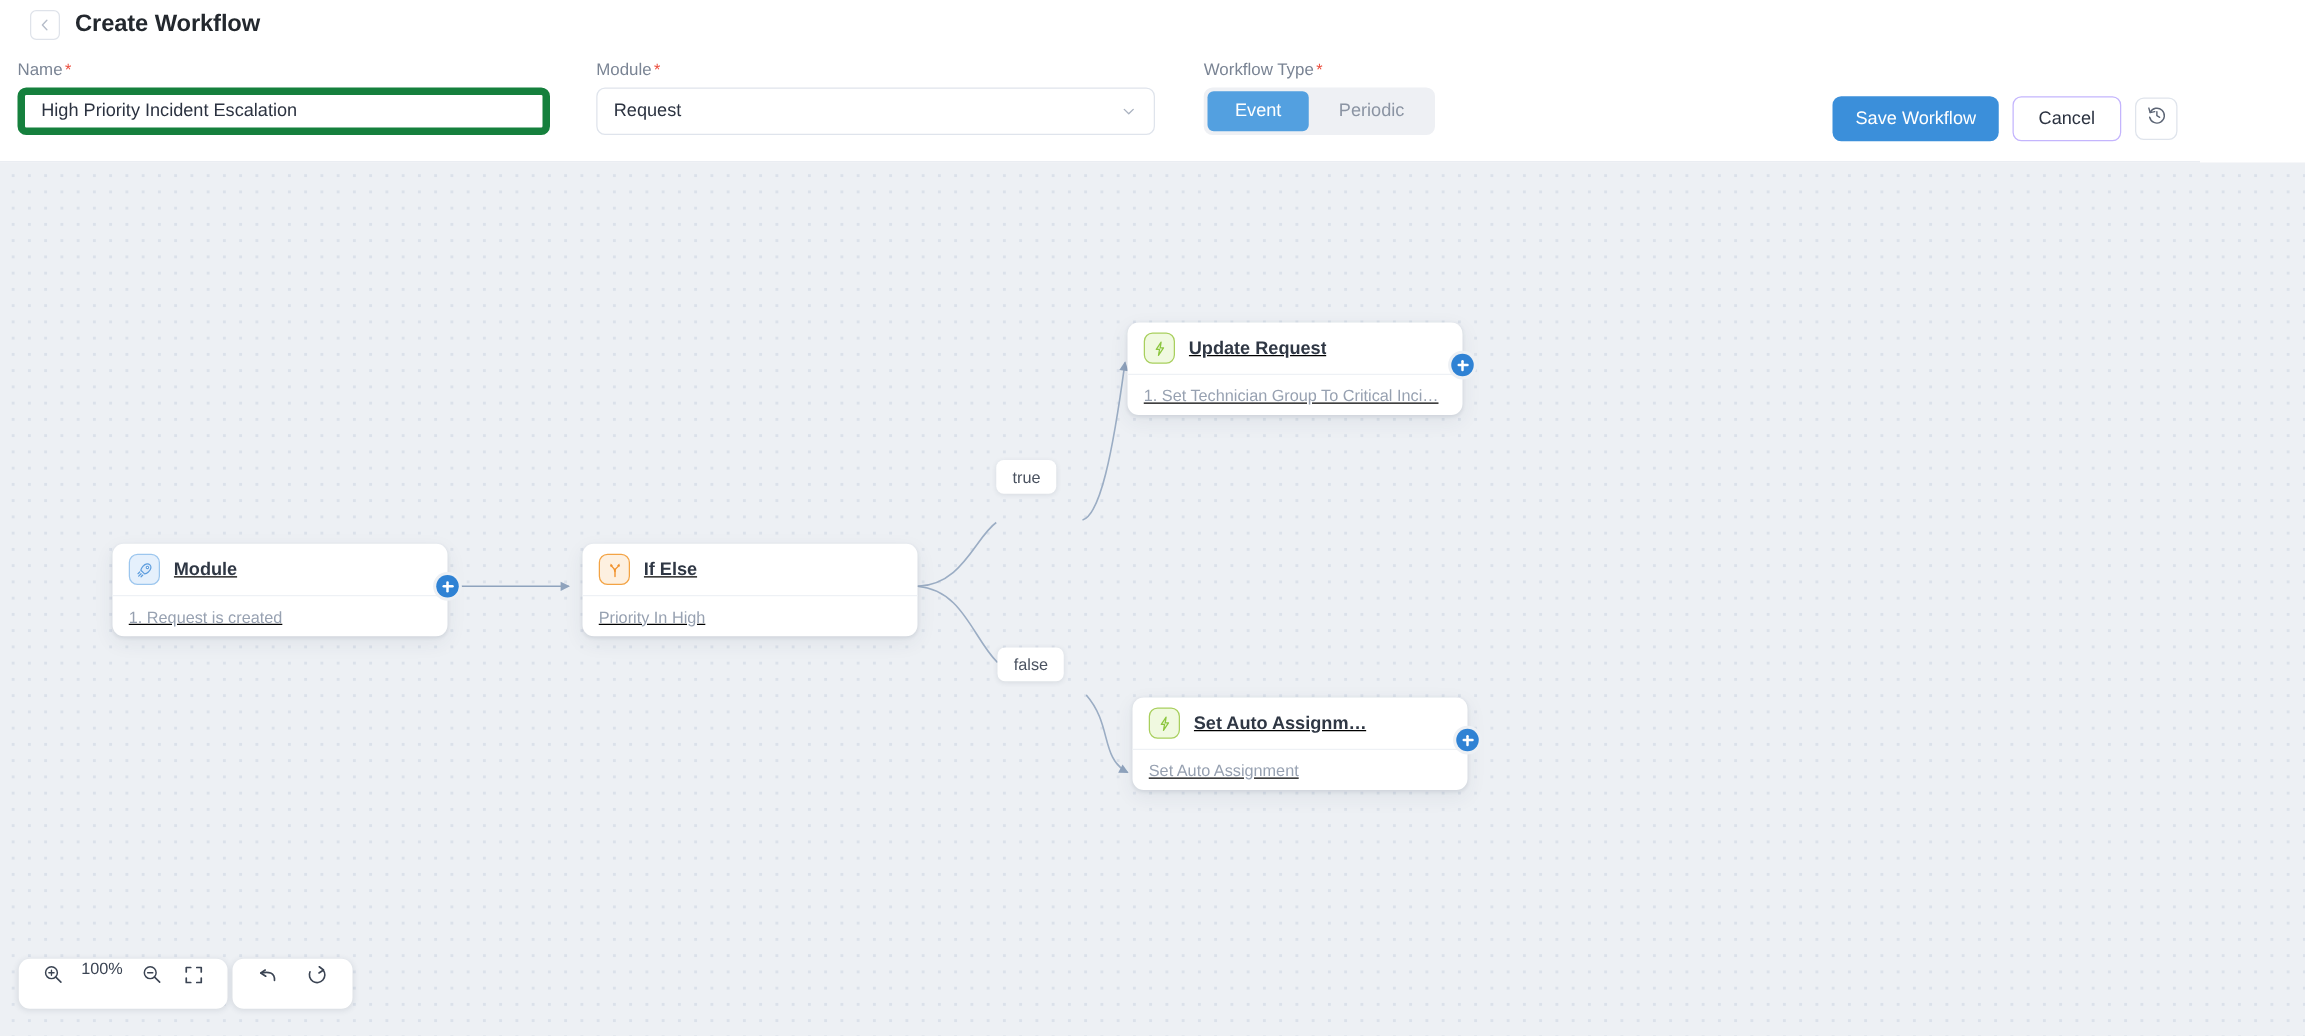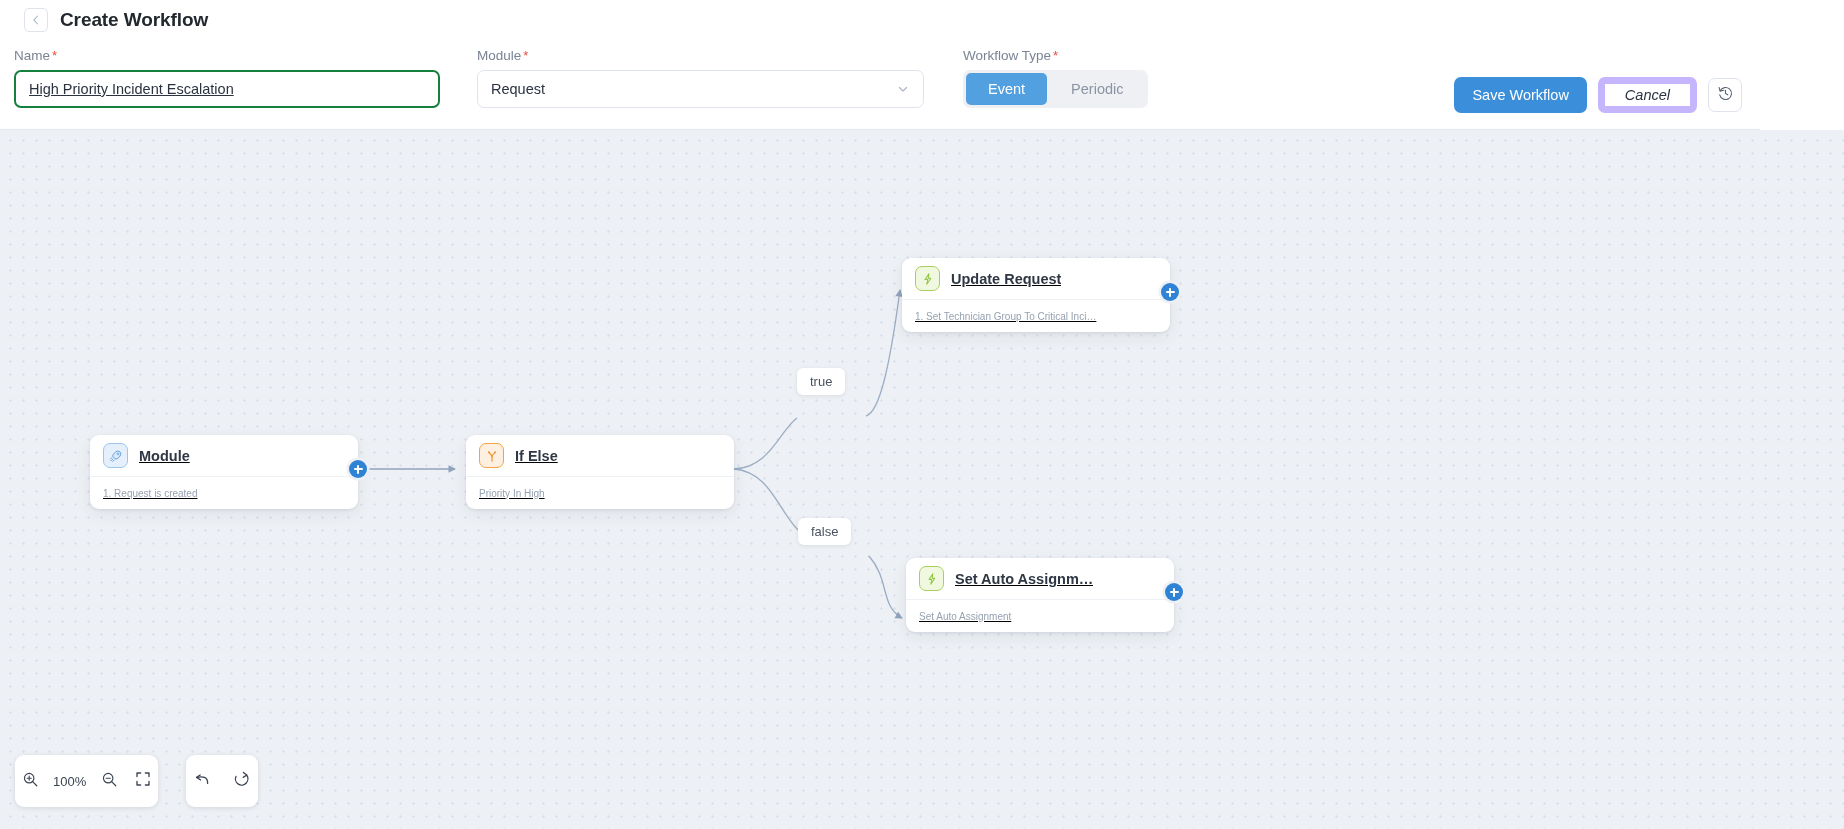--- a/index.html
+++ b/index.html
@@ -40,26 +40,25 @@
     margin-bottom: 7px; display: block;
   }
   .req { color: #eb4d3d; font-size: 13px; margin-left: 2px; }
 
   .field-name  { position: absolute; left: 14px;  top: 48px; width: 426px; }
   .field-mod   { position: absolute; left: 477px; top: 48px; width: 447px; }
   .field-type  { position: absolute; left: 963px; top: 48px; }
 
   .text-input {
     width: 426px; height: 38px;
-    border: 2px solid #15803d; border-radius: 7px;
+    border: 6px solid #15803d; border-radius: 7px;
     background: #fff; padding: 0 13px;
     font-family: "Liberation Sans", sans-serif;
     font-size: 14.5px; color: #2b3240;
     outline: none;
-    text-decoration: underline;
   }
   .select-box {
     width: 447px; height: 38px;
     border: 1px solid #dfe4ec; border-radius: 7px;
     background: #fff; padding: 0 13px;
     display: flex; align-items: center; justify-content: space-between;
     font-size: 14.5px; color: #2b3240; cursor: pointer;
   }
   .chev { color: #aab2c0; display: flex; }
 
@@ -81,23 +80,23 @@
   }
   .btn-primary {
     height: 36px; padding: 0 18px; border-radius: 7px;
     background: #3b8fda; color: #fff; border: none;
     font-size: 14.5px; font-family: "Liberation Sans", sans-serif;
     cursor: pointer; display: flex; align-items: center;
   }
   .btn-outline {
     height: 36px; padding: 0 20px; border-radius: 7px;
     background: #fff; color: #2b3240;
-    border: 7px solid #c4b5fd;
+    border: 1px solid #c4b5fd;
     font-size: 14.5px; font-family: "Liberation Sans", sans-serif;
-    cursor: pointer; display: flex; align-items: center; font-style: italic;
+    cursor: pointer; display: flex; align-items: center;
   }
   .btn-icon {
     width: 34px; height: 34px; border-radius: 7px;
     background: #fff; border: 1px solid #dfe4ec;
     display: flex; align-items: center; justify-content: center;
     cursor: pointer; color: #6c7686;
   }
 
   
   .canvas {
@@ -131,21 +130,21 @@
   }
   .icon-trigger { background: #e5f0fc; border: 1px solid #9cc6ee; }
   .icon-branch  { background: #fdf0e0; border: 1px solid #f3a344; }
   .icon-action  { background: #f0f9e0; border: 1px solid #a8cf5d; }
   .node-title {
     font-size: 14.5px; font-weight: bold; color: #2f3744;
     white-space: nowrap; overflow: hidden;
   }
   .node-sub {
     height: 32px; display: flex; align-items: center;
-    padding: 0 13px; font-size: 10px; color: #97a1b1;
+    padding: 0 13px; font-size: 13px; color: #97a1b1;
     white-space: nowrap; overflow: hidden;
   }
   .plus-btn {
     position: absolute; width: 18px; height: 18px; border-radius: 50%;
     background: #2f82d4; display: flex; align-items: center;
     justify-content: center; cursor: pointer;
     box-shadow: 0 0 0 2.5px #edf0f4;
   }
   .plus-btn::before, .plus-btn::after {
     content: ""; position: absolute; background: #fff; border-radius: 1px;
@@ -154,24 +153,24 @@
   .plus-btn::after  { width: 1.8px; height: 9px; }
 
   .edge-label {
     position: absolute; background: #fff; border-radius: 6px;
     padding: 6px 13px; font-size: 13px; color: #4a5260;
     box-shadow: 0 1px 4px rgba(40,55,80,.10);
   }
 
   
   .toolbar {
-    position: absolute; bottom: 22px; display: flex; align-items: center;
-    background: #fff; border-radius: 9px; height: 52px;
+    position: absolute; bottom: 22px; display: flex; align-items: flex-start;
+    background: #fff; border-radius: 9px; height: 40px;
     box-shadow: 0 1px 5px rgba(40,55,80,.13);
-    padding: 0 0; gap: 4px;
+    padding: 0 12px; gap: 4px;
   }
   .tb-zoom { left: 15px; }
   .tb-hist { left: 186px; }
   .tb-btn {
     width: 30px; height: 30px; display: flex; align-items: center;
     justify-content: center; cursor: pointer; color: #3b4453;
     border-radius: 5px;
   }
   .tb-label {
     font-size: 13px; color: #3b4453; padding: 0 4px; min-width: 34px;

